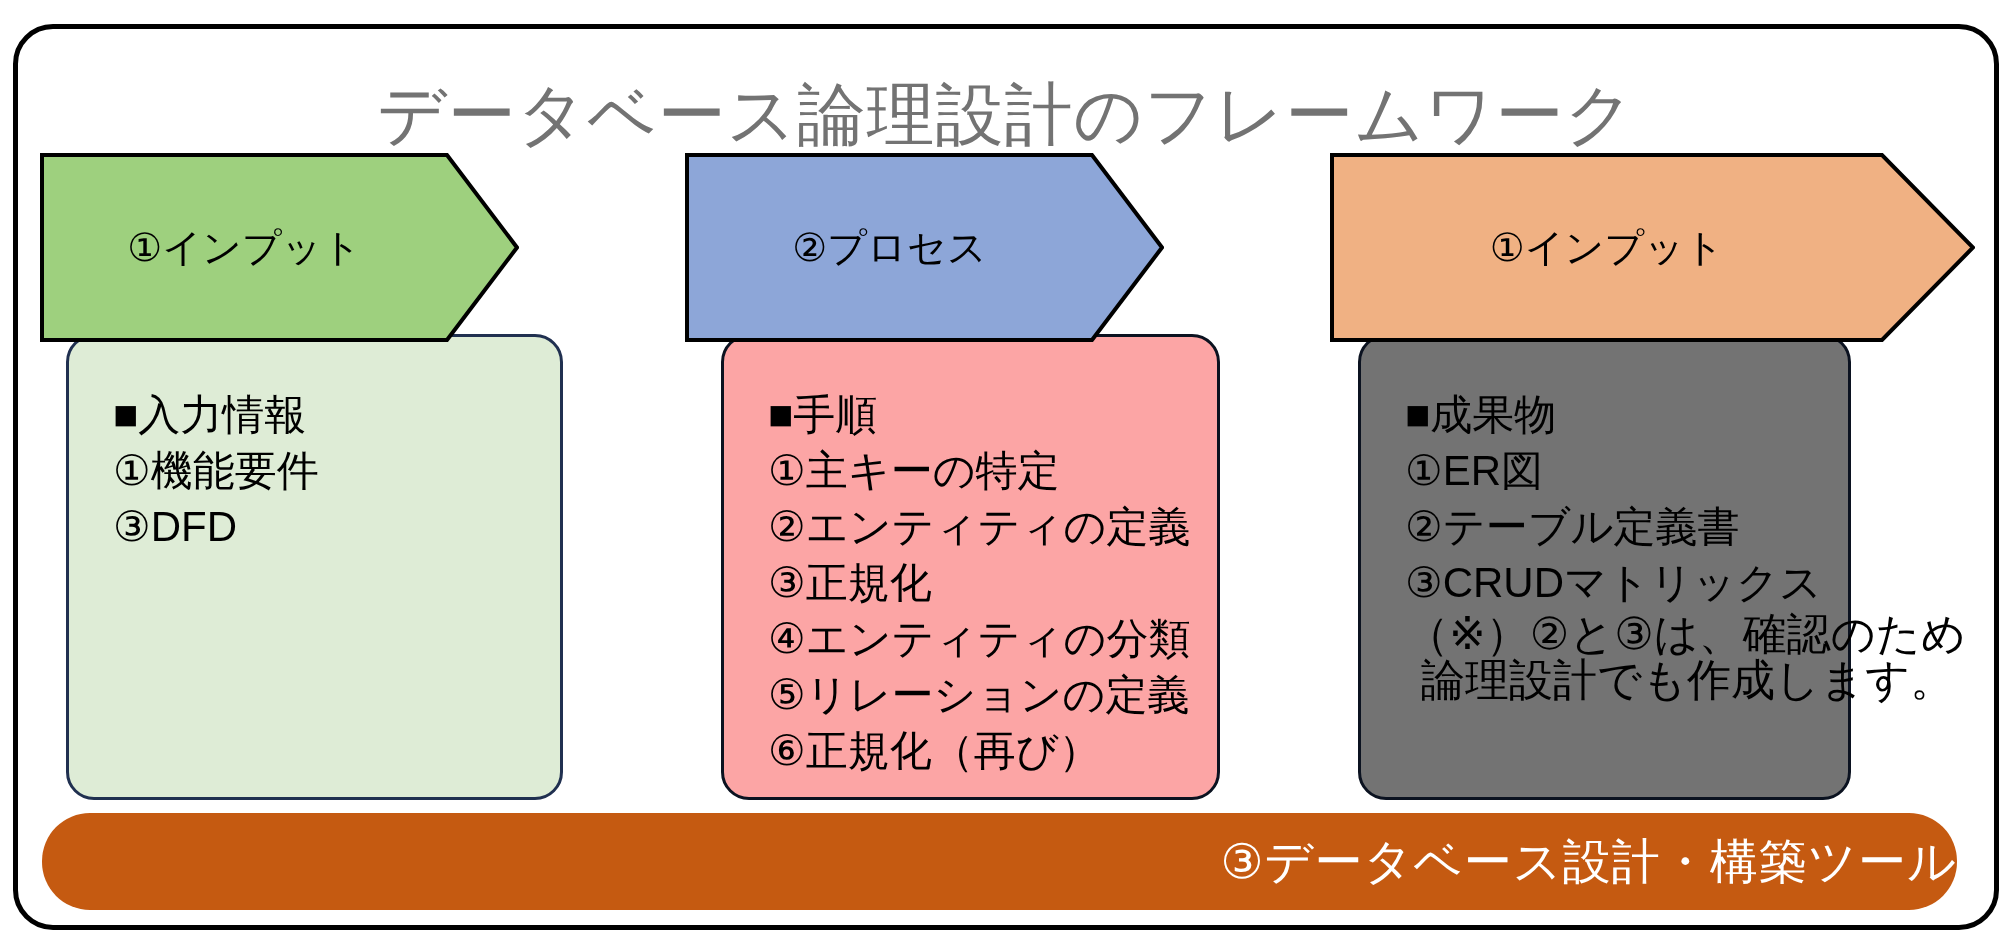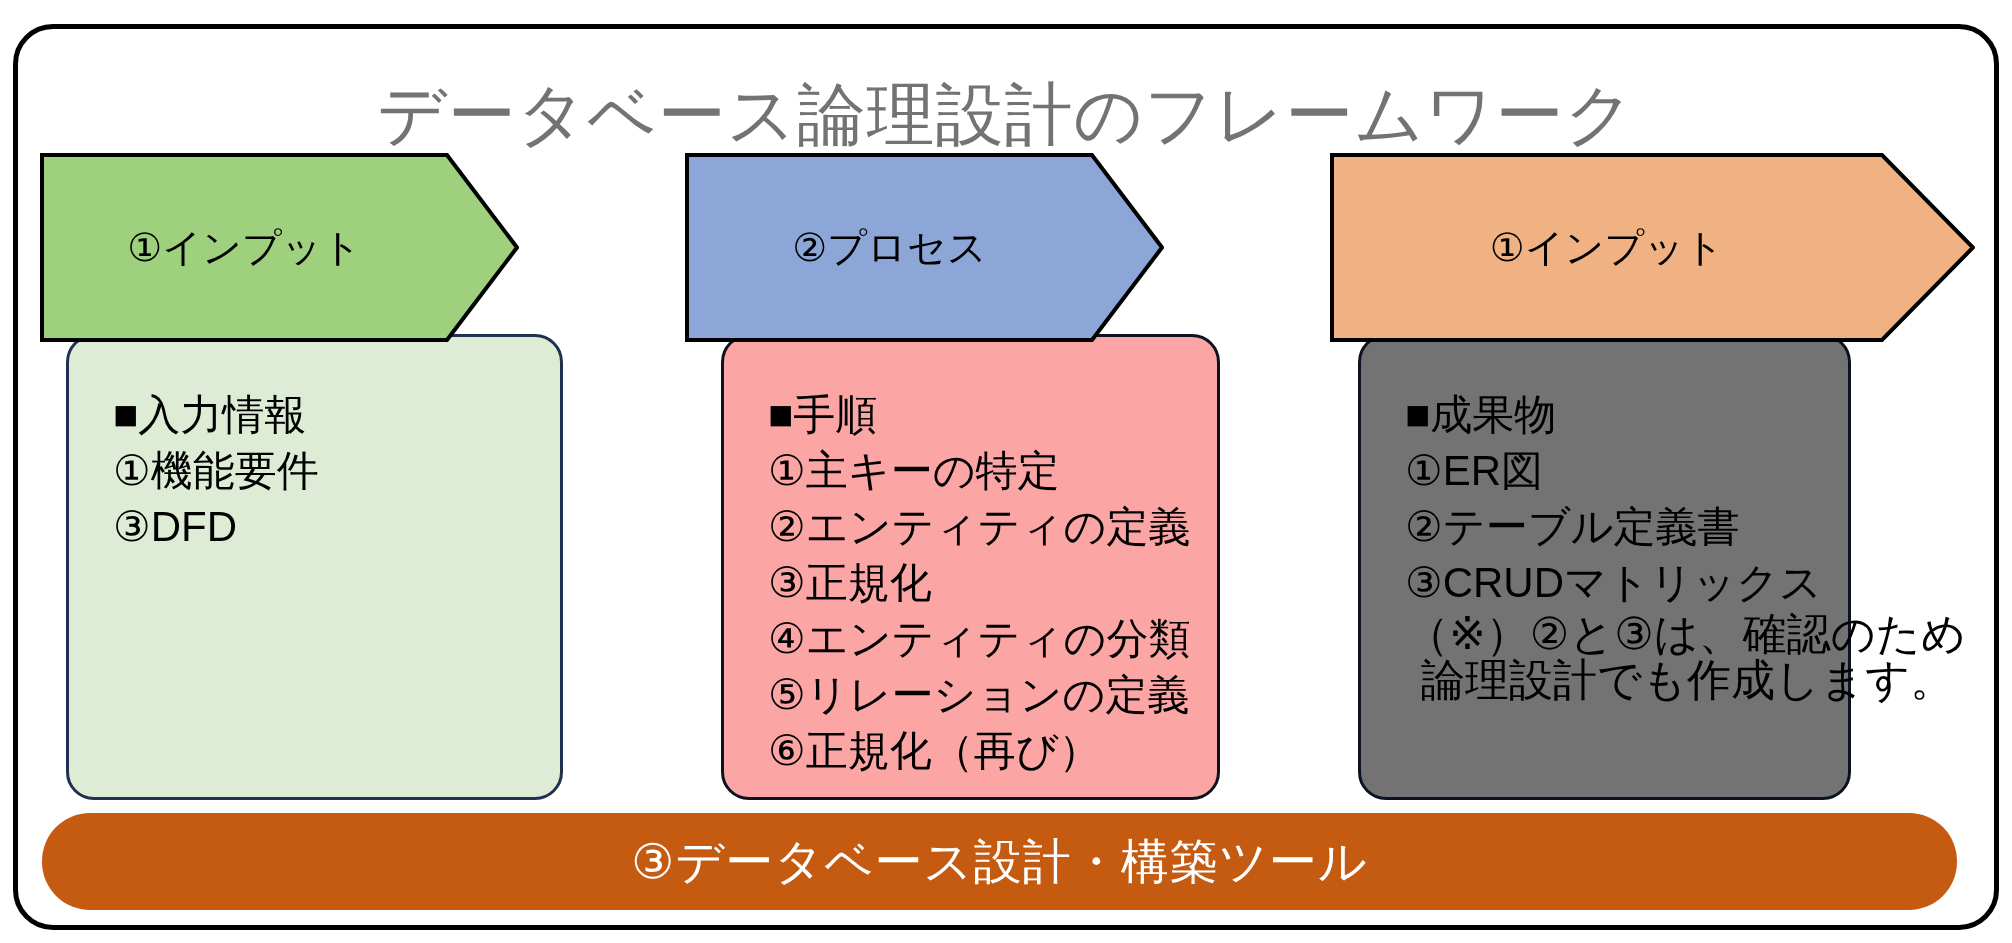--- a/index.html
+++ b/index.html
@@ -34,21 +34,21 @@
   .box.c1{left:66px;width:497px;}
   .box.c2{left:721px;width:499px;}
   .box.c3{left:1358px;width:493px;}
   .box-line{font-size:42px;line-height:56px;color:#000;white-space:nowrap;}
   .note-line{font-size:44px;line-height:46px;color:#000;white-space:nowrap;}
   .note-line.indent{text-indent:16px;}
 
   
   .bottom-bar{position:absolute;left:42px;top:813px;width:1915px;height:97px;
               border-radius:48px;z-index:2;
-              display:flex;align-items:center;justify-content:center;}
+              display:flex;align-items:center;justify-content:flex-end;}
   .bottom-bar-label{font-size:48px;letter-spacing:1px;}
 </style>
 </head>
 <body>
 
 <div class="canvas">
 
   <div class="frame"></div>
 
   <div class="title" style="color: #737373; margin-top: 32px;">データベース論理設計のフレームワーク</div>

